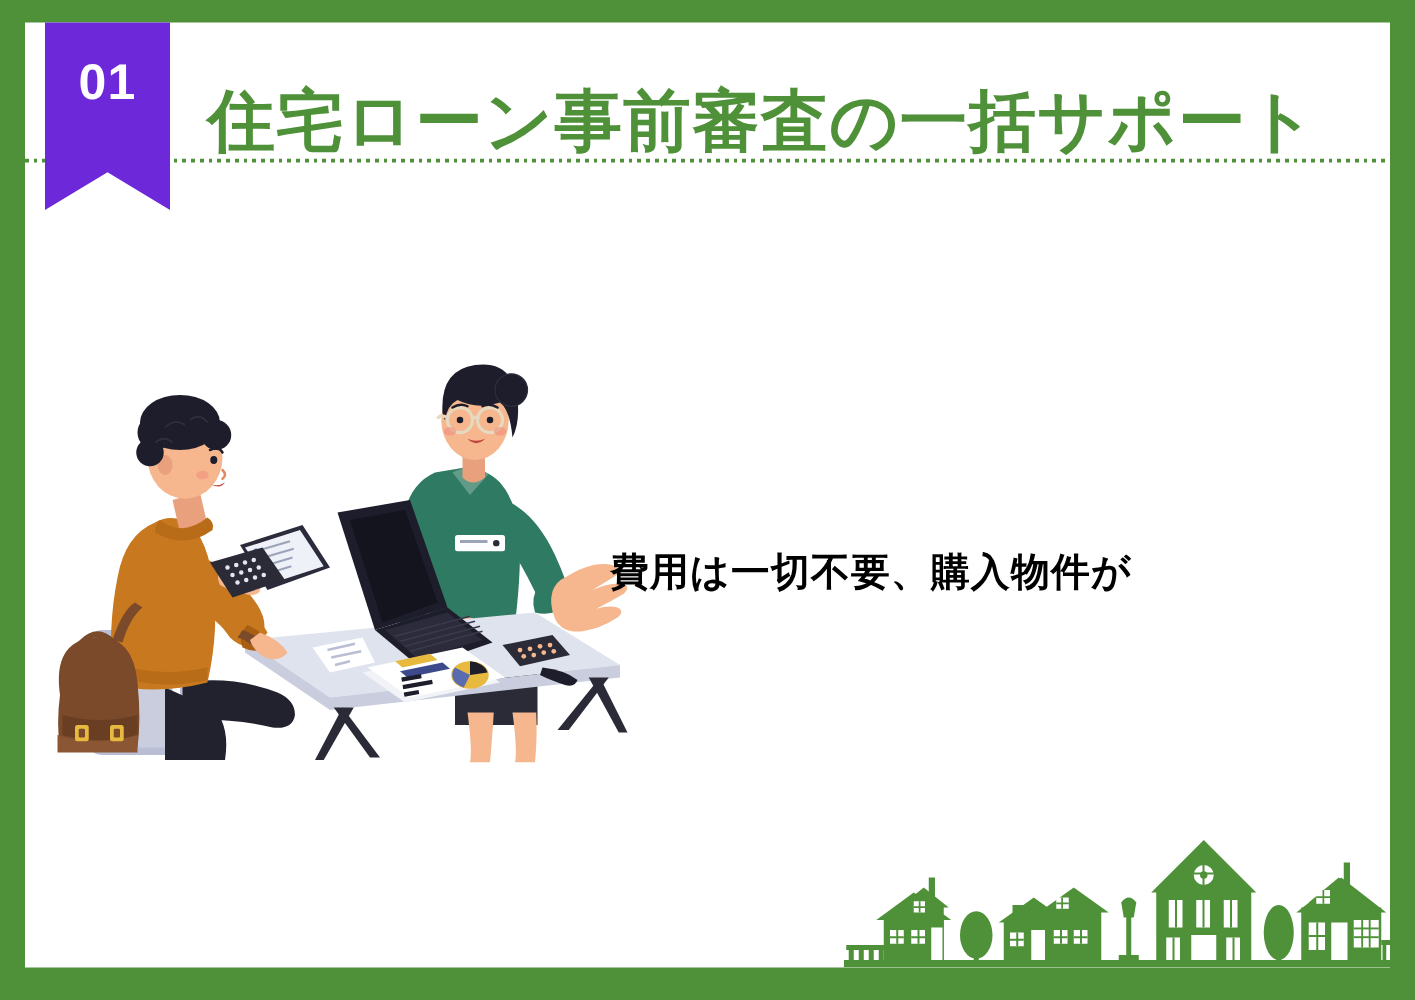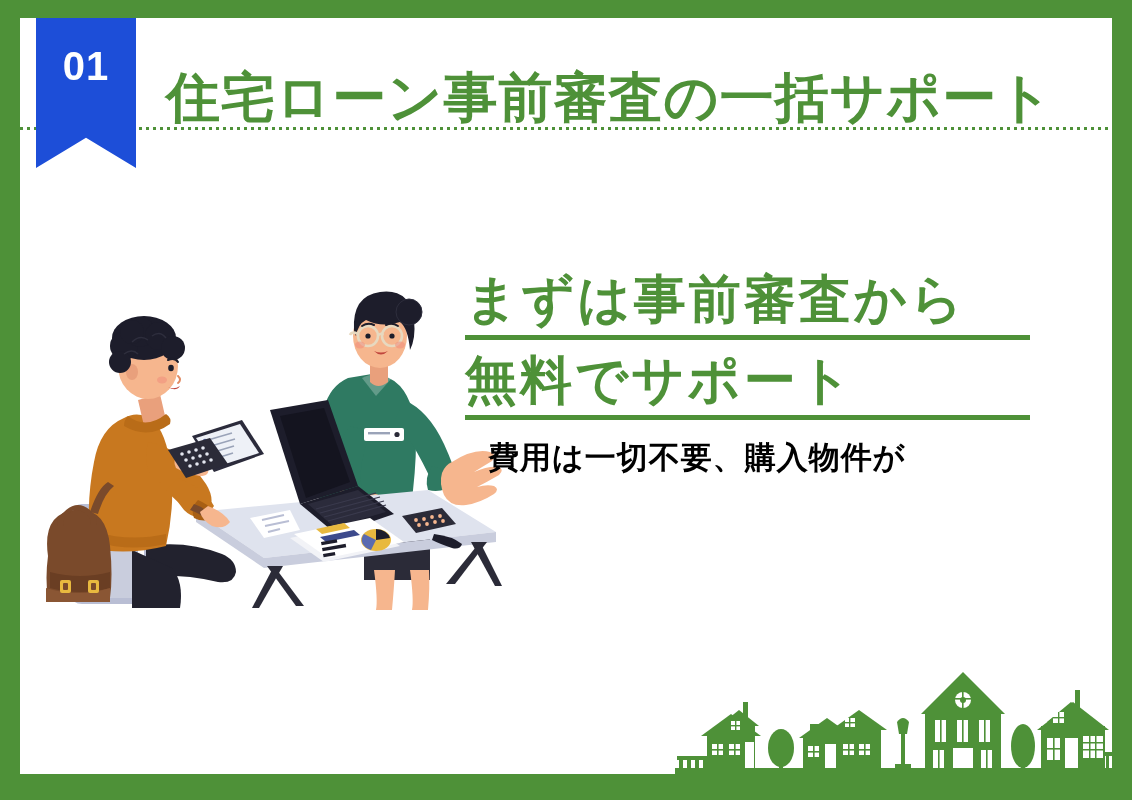--- a/index.html
+++ b/index.html
@@ -31,21 +31,21 @@
     overflow: hidden;
   }
 
   
   #ribbon {
     position: absolute;
     left: 16px;
     top: -18px;
     width: 100px;
     height: 168px;
-    background: #1d4ed8;
+    background: #6d28d9;
     clip-path: polygon(0 0, 100% 0, 100% 100%, 50% 82%, 0 100%);
     z-index: 4;
   }
   #ribbon-number {
     position: absolute;
     left: 0;
     top: 46px;
     width: 100%;
     text-align: center;
     color: #ffffff;
@@ -358,24 +358,20 @@
 
         <path d="M62 262 q8 -24 18 -30 l6 4 q-10 8 -16 28 z" fill="#7a4a2b"></path>
 
         <rect x="32" y="330" width="11" height="13" rx="2" fill="#e8b93f"></rect>
         <rect x="35" y="333" width="5" height="7" rx="1" fill="#7a4a2b"></rect>
         <rect x="60" y="330" width="11" height="13" rx="2" fill="#e8b93f"></rect>
         <rect x="63" y="333" width="5" height="7" rx="1" fill="#7a4a2b"></rect>
       </svg>
     </div>
 
-    <div id="headline">
-      <div class="headline-line">まずは事前審査から</div>
-      <div class="headline-line">無料でサポート</div>
-    </div>
 
     <div id="body-copy">
       <div class="body-line">費用は一切不要、購入物件が</div>
     </div>
 
 
     <div id="skyline">
       <svg viewBox="0 0 440 110" xmlns="http://www.w3.org/2000/svg">
         <g fill="#4e9138">
 

